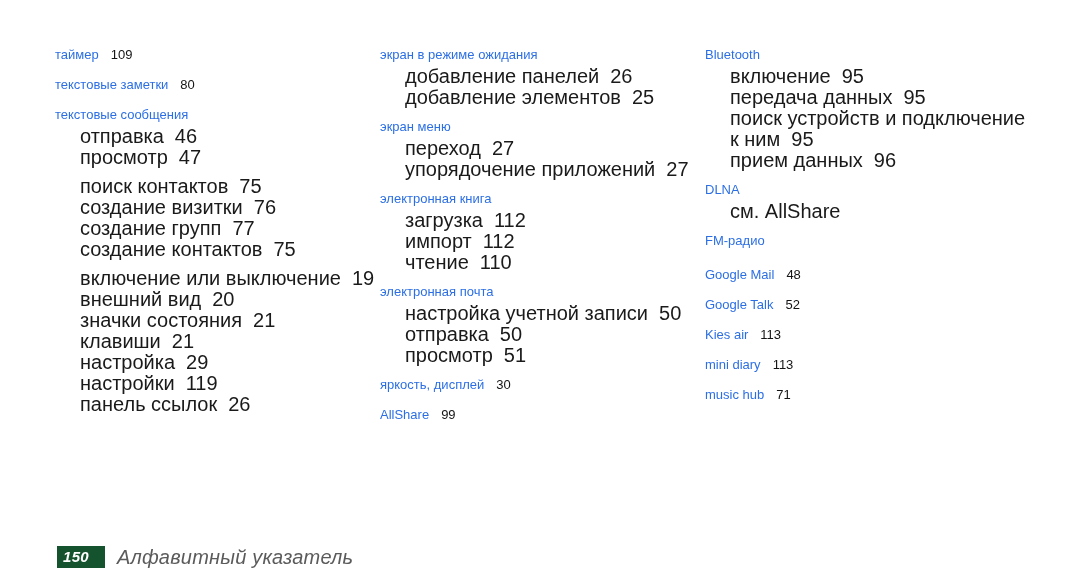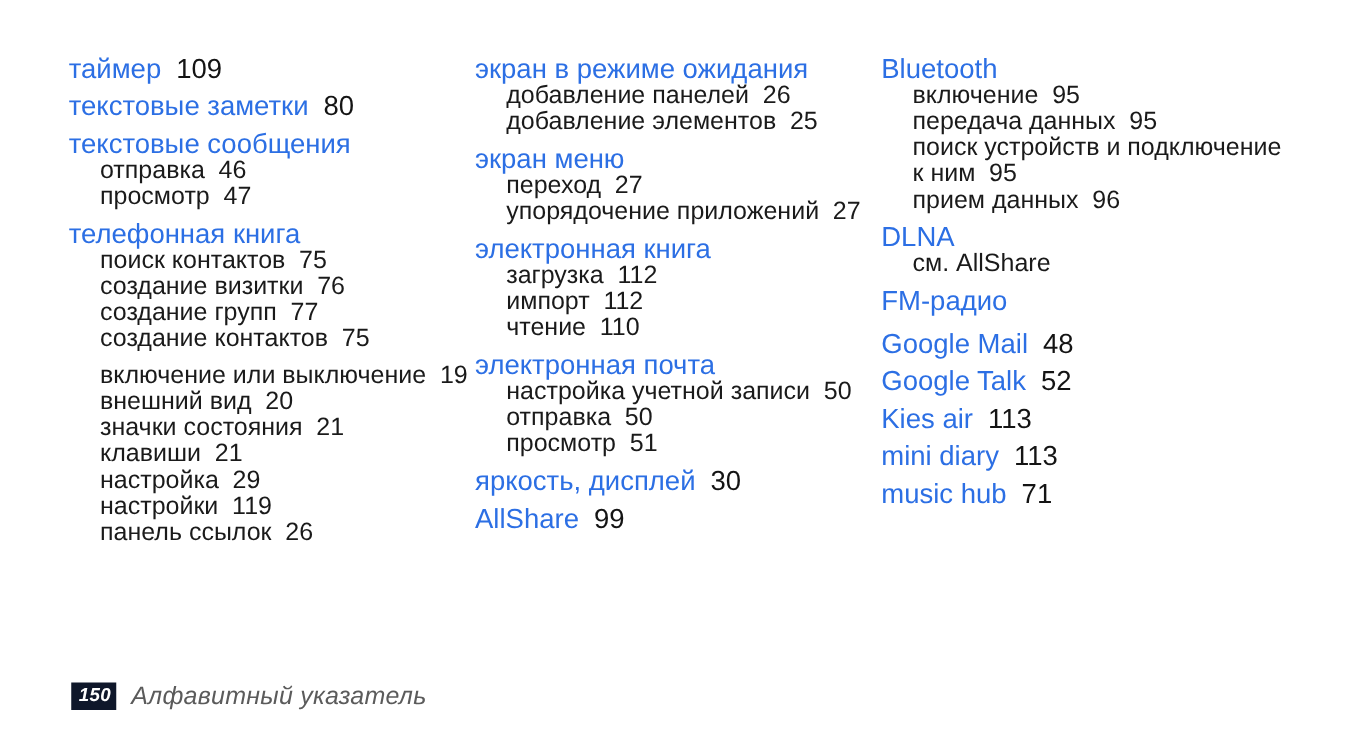--- a/index.html
+++ b/index.html
@@ -43,21 +43,21 @@
   .column.col-3 { width: 335px; flex: 0 0 335px; }
 
   
   .group {
     margin-bottom: 8px;
   }
   .group:last-child { margin-bottom: 0; }
 
   .heading {
     color: #2c6fe4;
-    font-size: 22px;
+    font-size: 13px;
     line-height: 22px;
     white-space: nowrap;
   }
   .heading .pg {
     color: #141414;
     margin-left: 12px;
   }
 
   .subitem {
     color: #1a1a1a;
@@ -84,27 +84,27 @@
 
   
   .footer {
     position: absolute;
     left: 57px;
     bottom: 18px;
     display: flex;
     align-items: center;
   }
   .footer-page {
-    background: #0f172a;
+    background: #14532d;
     color: #ffffff;
     font-style: italic;
     font-weight: bold;
     font-size: 15px;
     line-height: 19px;
-    padding: 1px 4px 2px 6px;
+    padding: 1px 16px 2px 6px;
     letter-spacing: 0.3px;
   }
   .footer-label {
     color: #5b5b5b;
     font-style: italic;
     font-size: 20px;
     line-height: 19px;
     margin-left: 12px;
     letter-spacing: 0.2px;
   }
@@ -122,21 +122,20 @@
         </div>
         <div class="group">
           <div class="heading"><span>текстовые заметки</span><span class="pg">80</span></div>
         </div>
         <div class="group">
           <div class="heading"><span>текстовые сообщения</span></div>
           <div class="subitem"><span>отправка</span><span class="pg">46</span></div>
           <div class="subitem"><span>просмотр</span><span class="pg">47</span></div>
         </div>
         <div class="group">
-          <div class="heading"><span>телефонная книга</span></div>
           <div class="subitem"><span>поиск контактов</span><span class="pg">75</span></div>
           <div class="subitem"><span>создание визитки</span><span class="pg">76</span></div>
           <div class="subitem"><span>создание групп</span><span class="pg">77</span></div>
           <div class="subitem"><span>создание контактов</span><span class="pg">75</span></div>
         </div>
         <div class="group">
           <div class="subitem"><span>включение или выключение</span><span class="pg">19</span></div>
           <div class="subitem"><span>внешний вид</span><span class="pg">20</span></div>
           <div class="subitem"><span>значки состояния</span><span class="pg">21</span></div>
           <div class="subitem"><span>клавиши</span><span class="pg">21</span></div>

